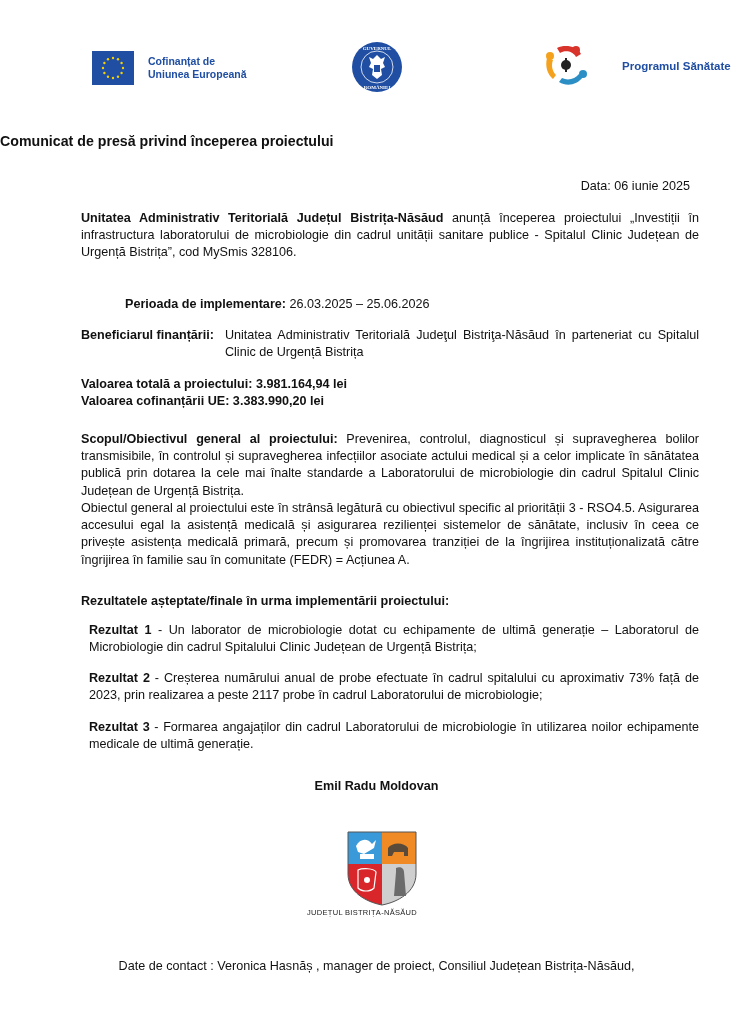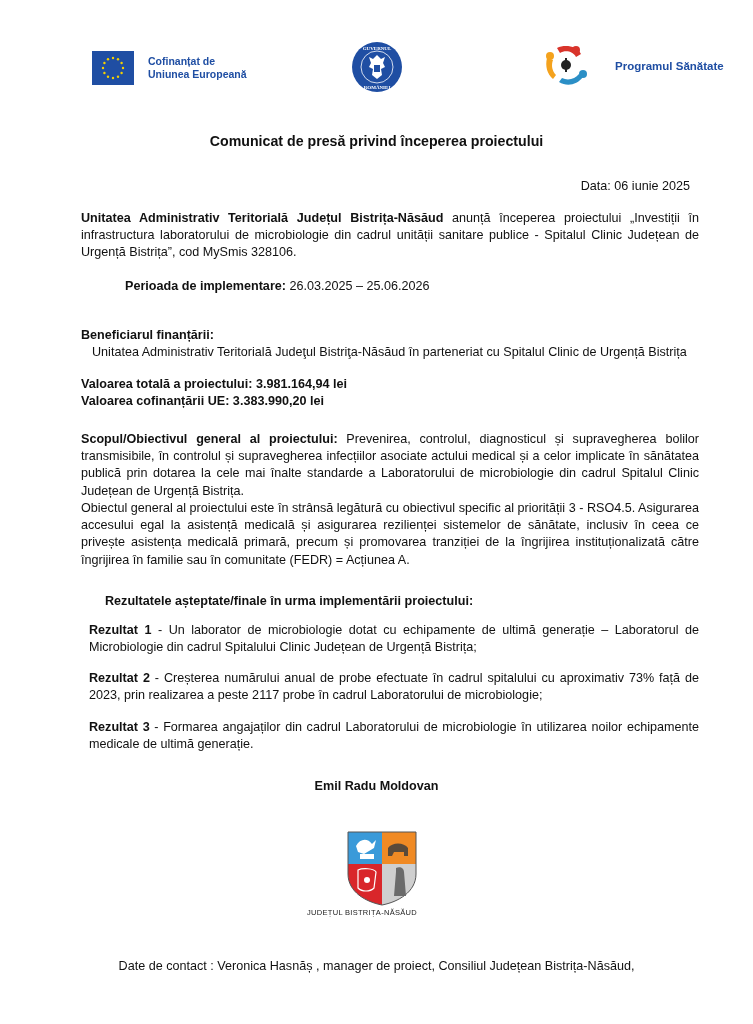--- a/index.html
+++ b/index.html
@@ -11,22 +11,22 @@
     font-size: 12.6px;
     overflow: hidden;
   }
   .abs { position: absolute; }
   .logo-eu { left: 92px; top: 51px; display: flex; align-items: center; }
   .eu-flag { width: 42px; height: 34px; background: #1f4ea3; position: relative; }
   .eu-flag svg { position: absolute; left: 0; top: 0; }
   .eu-text { margin-left: 14px; color: #1f4ea3; font-weight: bold; font-size: 10.5px; line-height: 13px; }
   .logo-gov { left: 351px; top: 41px; width: 52px; height: 52px; }
   .logo-ps { left: 543px; top: 44px; display: flex; align-items: center; }
-  .ps-text { margin-left: 6px; color: #1f4ea3; font-weight: bold; font-size: 11.5px; padding-left: 20px; }
-  .title { left: 0; width: 753px; top: 133px; text-align: center; font-weight: bold; font-size: 14.2px; }
+  .ps-text { margin-left: 13px; color: #1f4ea3; font-weight: bold; font-size: 11.5px; padding-left: 20px; }
+  .title { left: 0; width: 753px; top: 133px; text-align: left; font-weight: bold; font-size: 14.2px; }
   .date { right: 63px; top: 179px; font-size: 12.6px; }
   .block { left: 81px; width: 618px; line-height: 17.2px; text-align: justify; }
   .b { font-weight: bold; }
   .indent-block { left: 89px; width: 610px; line-height: 17.2px; text-align: justify; }
   .center { left: 0; width: 753px; text-align: center; }
   .signer { top: 777px; font-weight: bold; line-height: 18px; font-size: 12.6px; }
   .crest { left: 346px; top: 830px; width: 72px; height: 76px; }
   .crest-caption { left: 0; width: 724px; top: 908px; text-align: center; font-size: 7.5px; letter-spacing: 0.3px; color: #222; }
   .contact { top: 957px; line-height: 19px; font-size: 12.6px; }
 </style>
@@ -83,40 +83,40 @@
   <span class="ps-text">Programul Sănătate</span>
 </div>
 
 <div class="abs title">Comunicat de presă privind începerea proiectului</div>
 <div class="abs date">Data: 06 iunie 2025</div>
 
 <div class="abs block" style="top:210px;">
   <span class="b">Unitatea Administrativ Teritorială Județul Bistrița-Năsăud</span><span> anunță începerea proiectului „Investiții în infrastructura laboratorului de microbiologie din cadrul unității sanitare publice - Spitalul Clinic Județean de Urgență Bistrița”, cod MySmis 328106.</span>
 </div>
 
-<div class="abs block" style="top:278px;padding-left:44px;">
+<div class="abs block" style="top:296px;padding-left:44px;">
   <span class="b">Perioada de implementare:</span><span> 26.03.2025 – 25.06.2026</span>
 </div>
 
 <div class="abs block" style="top:327px;">
-  <div style="display:flex;flex-direction:column;">
+  <div style="display:flex;">
     <span class="b" style="white-space:nowrap;">Beneficiarul finanțării:</span>
     <span style="flex:1; text-align:justify; margin-left:11px;"> Unitatea Administrativ Teritorială Judeţul Bistriţa-Năsăud în parteneriat cu Spitalul Clinic de Urgență Bistrița</span>
   </div>
 </div>
 
 <div class="abs block b" style="top:376px;">Valoarea totală a proiectului: 3.981.164,94 lei</div>
 <div class="abs block b" style="top:393px;">Valoarea cofinanțării UE: 3.383.990,20 lei</div>
 
 <div class="abs block" style="top:431px;">
   <span class="b">Scopul/Obiectivul general al proiectului:</span><span> Prevenirea, controlul, diagnosticul și supravegherea bolilor transmisibile, în controlul și supravegherea infecțiilor asociate actului medical și a celor implicate în sănătatea publică prin dotarea la cele mai înalte standarde a Laboratorului de microbiologie din cadrul Spitalul Clinic Județean de Urgență Bistrița.</span>
 </div>
 <div class="abs block" style="top:500px;">Obiectul general al proiectului este în strânsă legătură cu obiectivul specific al priorității 3 - RSO4.5. Asigurarea accesului egal la asistență medicală și asigurarea rezilienței sistemelor de sănătate, inclusiv în ceea ce privește asistența medicală primară, precum și promovarea tranziției de la îngrijirea instituționalizată către îngrijirea în familie sau în comunitate (FEDR) = Acțiunea A.</div>
 
-<div class="abs block b" style="top:593px;margin-left:24px;">Rezultatele așteptate/finale în urma implementării proiectului:</div>
+<div class="abs block b" style="top:593px;">Rezultatele așteptate/finale în urma implementării proiectului:</div>
 
 <div class="abs indent-block" style="top:622px;">
   <span class="b">Rezultat 1</span><span> - Un laborator de microbiologie dotat cu echipamente de ultimă generație – Laboratorul de Microbiologie din cadrul Spitalului Clinic Județean de Urgență Bistrița;</span>
 </div>
 <div class="abs indent-block" style="top:670px;">
   <span class="b">Rezultat 2</span><span> - Creșterea numărului anual de probe efectuate în cadrul spitalului cu aproximativ 73% față de 2023, prin realizarea a peste 2117 probe în cadrul Laboratorului de microbiologie;</span>
 </div>
 <div class="abs indent-block" style="top:719px;">
   <span class="b">Rezultat 3</span><span> - Formarea angajaților din cadrul Laboratorului de microbiologie în utilizarea noilor echipamente medicale de ultimă generație.</span>
 </div>

